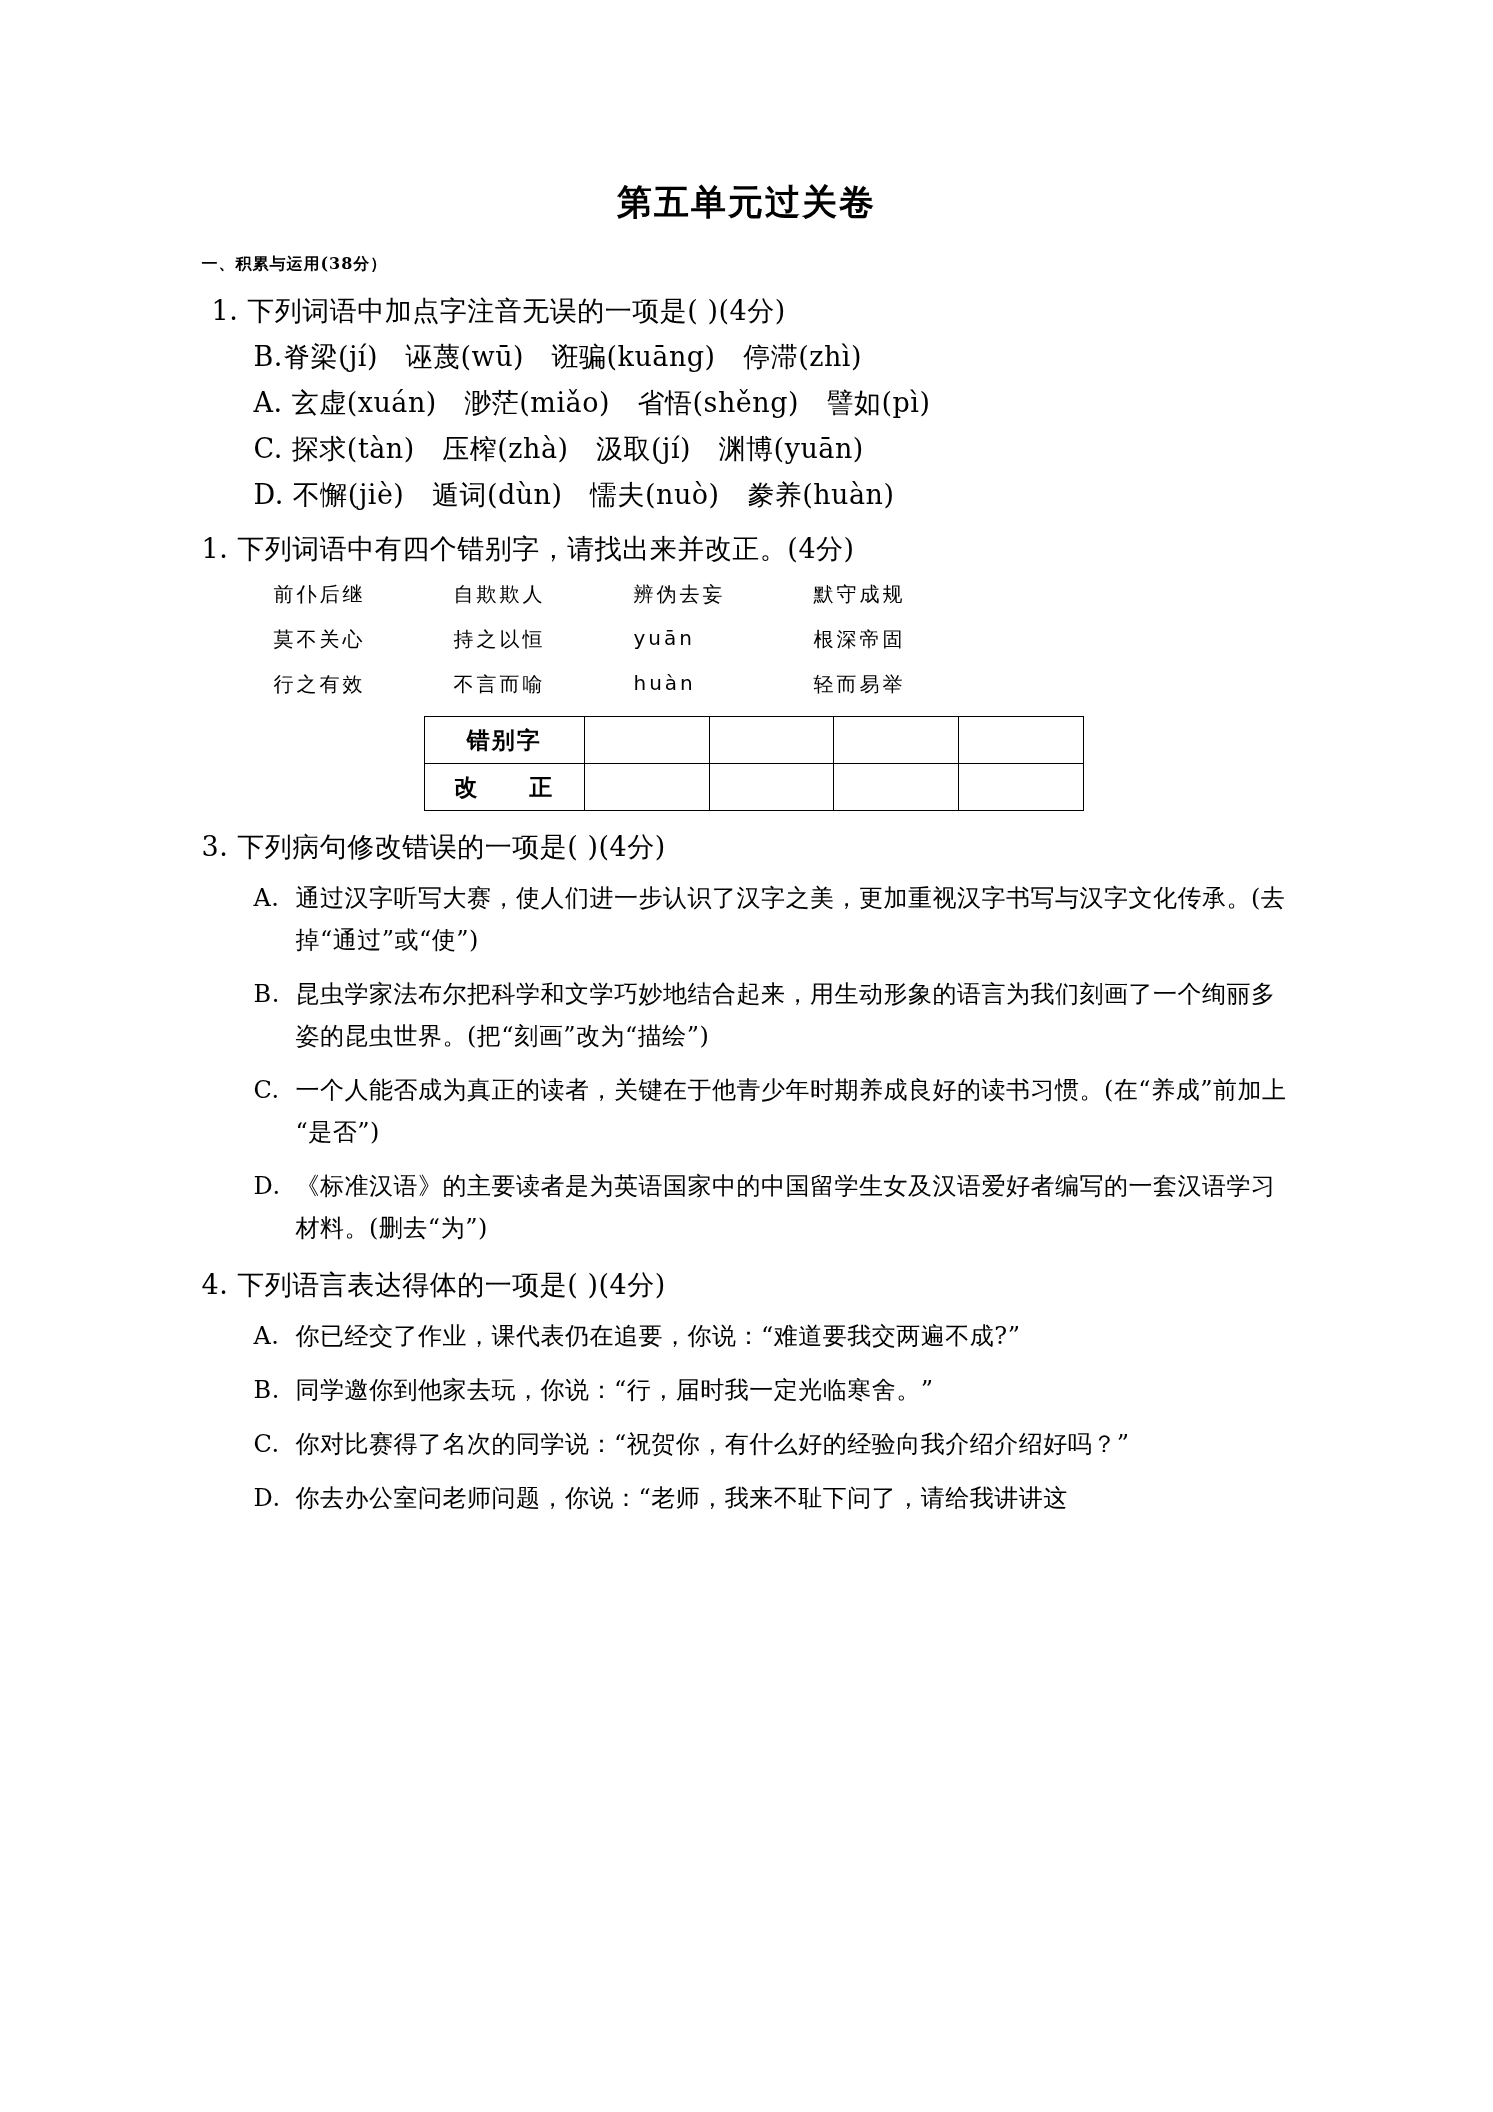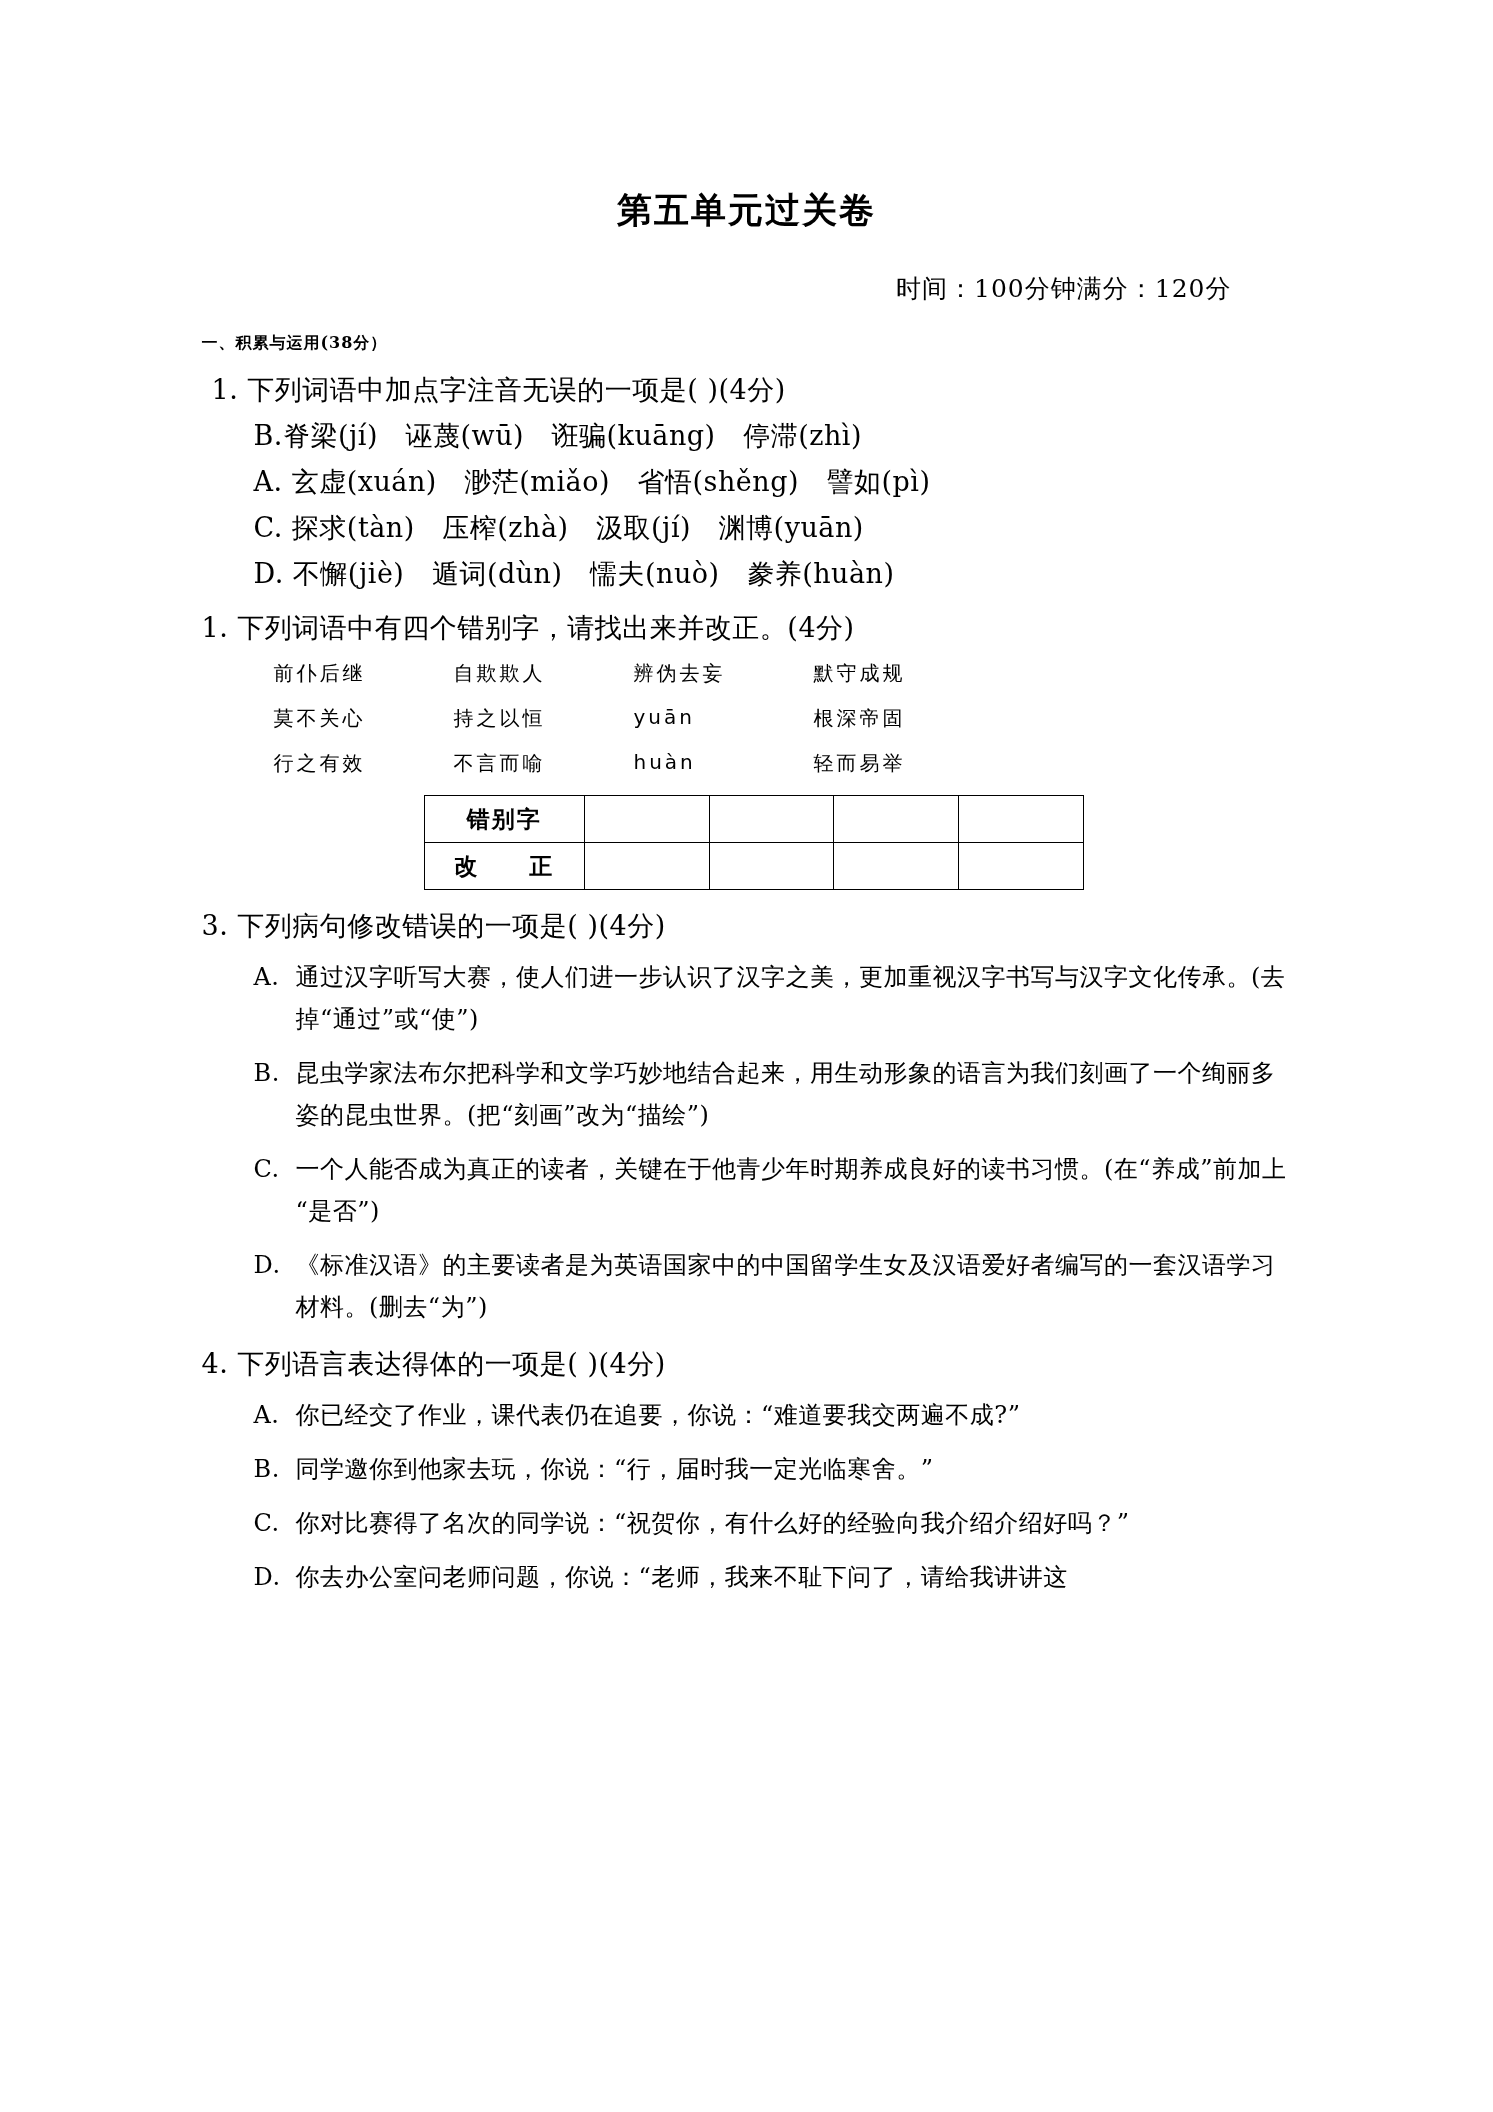--- a/index.html
+++ b/index.html
@@ -10,21 +10,21 @@
   body {
     width: 1493px;
     min-height: 2112px;
     font-family: "DejaVu Serif", "Liberation Serif", serif;
     color: #000000;
   }
   .page {
     position: relative;
     width: 1493px;
     min-height: 2112px;
-    padding: 12px;
+    padding: 4px;
     box-sizing: border-box;
   }
   .inner {
     margin: 0 auto;
     padding-top: 175px;
     width: 1090px;
   }
   .doc-title {
     text-align: center;
     font-size: 35px;
@@ -109,21 +109,20 @@
   .spacer-sm { height: 6px; }
 </style>
 </head>
 <body>
 
 <div class="page">
   <div class="inner">
 
     <div class="doc-title">第五单元过关卷</div>
 
-    <div class="time-line">时间：100分钟满分：120分</div>
 
     <div class="section-head">一、积累与运用(38分）</div>
 
     <div class="q-line q-num-indent">1. 下列词语中加点字注音无误的一项是(     )(4分)</div>
     <div class="opt">B.脊梁(jí)　诬蔑(wū)　诳骗(kuāng)　停滞(zhì)</div>
     <div class="opt">A. 玄虚(xuán)　渺茫(miǎo)　省悟(shěng)　譬如(pì)</div>
     <div class="opt">C. 探求(tàn)　压榨(zhà)　汲取(jí)　渊博(yuān)</div>
     <div class="opt">D. 不懈(jiè)　遁词(dùn)　懦夫(nuò)　豢养(huàn)</div>
 
     <div class="q-line">1. 下列词语中有四个错别字，请找出来并改正。(4分)</div>

